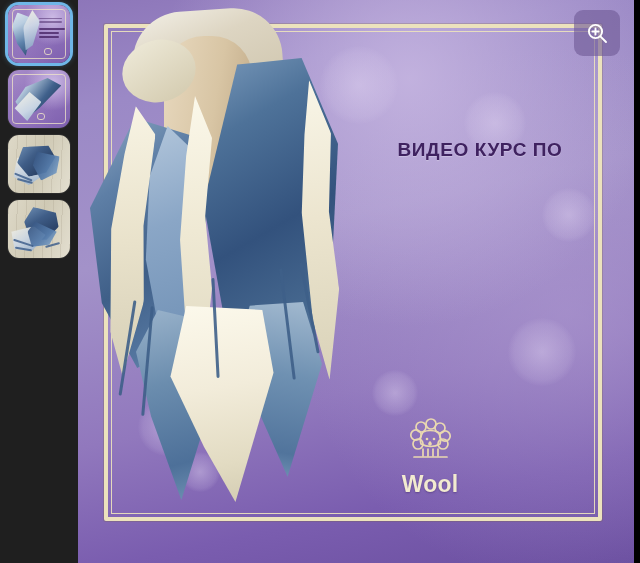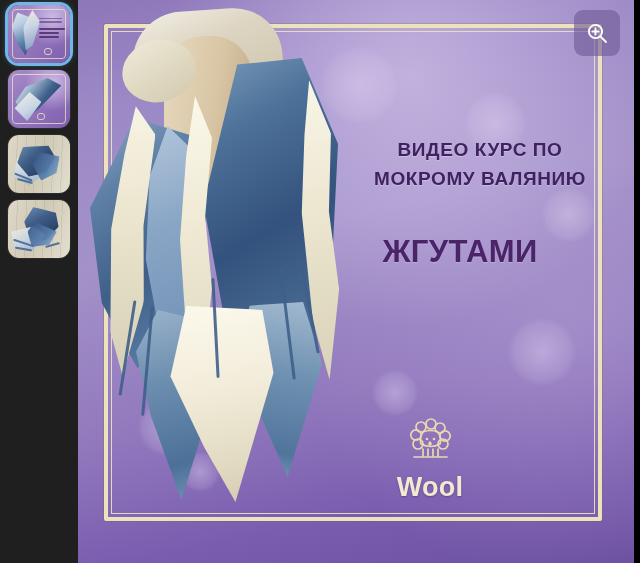--- a/index.html
+++ b/index.html
@@ -162,21 +162,21 @@
     position:absolute; left:220px; top:228px; width:336px;
     text-align:center; color:#4a2468;
     font-size:31px; font-weight:700; letter-spacing:.4px; line-height:1.52;
     text-shadow:0 1px 1px rgba(255,255,255,.22);
   }
 
   
   #logo{ position:absolute; left:268px; top:418px; width:180px; text-align:center; }
   #sheep-icon{ display:block; margin:0 auto 8px; }
   #brand{
-    color:#f2ead0; font-size:27px; font-weight:700; line-height:1.12;
+    color:#f2ead0; font-size:23px; font-weight:700; line-height:1.12;
     letter-spacing:.2px; text-shadow:0 1px 2px rgba(60,35,95,.45);text-align:center;
   }
 
   
   #zoom-btn{
     position:absolute; right:14px; top:10px; width:46px; height:46px;
     border-radius:9px; background:rgba(112,90,150,.62);
     display:flex; align-items:center; justify-content:center;
     cursor:pointer; z-index:20;
   }
@@ -276,25 +276,23 @@
 
       <div class="strand" style="left:40px;top:290px;width:3px;height:96px;transform:rotate(9deg);"></div>
       <div class="strand" style="left:60px;top:296px;width:3px;height:110px;transform:rotate(5deg);"></div>
       <div class="strand" style="left:128px;top:268px;width:3px;height:100px;transform:rotate(-3deg);"></div>
       <div class="strand" style="left:200px;top:258px;width:3px;height:112px;transform:rotate(-7deg);"></div>
       <div class="strand" style="left:222px;top:252px;width:3px;height:92px;transform:rotate(-11deg);"></div>
     </div>
 
     <div id="subtitle">
       <div>ВИДЕО КУРС ПО</div>
-      <div>МОКРОМУ ВАЛЯНИЮ</div>
     </div>
 
     <div id="title">
-      <div>ЖГУТАМИ</div>
     </div>
 
     <div id="logo">
       <svg id="sheep-icon" width="52" height="46" viewBox="0 0 52 46" fill="none" stroke="#ead9b0" stroke-width="1.7" stroke-linecap="round" stroke-linejoin="round">
         <circle cx="17" cy="9" r="5"></circle>
         <circle cx="27" cy="6" r="5"></circle>
         <circle cx="36" cy="10" r="5"></circle>
         <circle cx="12" cy="17" r="5.2"></circle>
         <circle cx="41" cy="18" r="5.2"></circle>
         <circle cx="14" cy="26" r="5"></circle>

